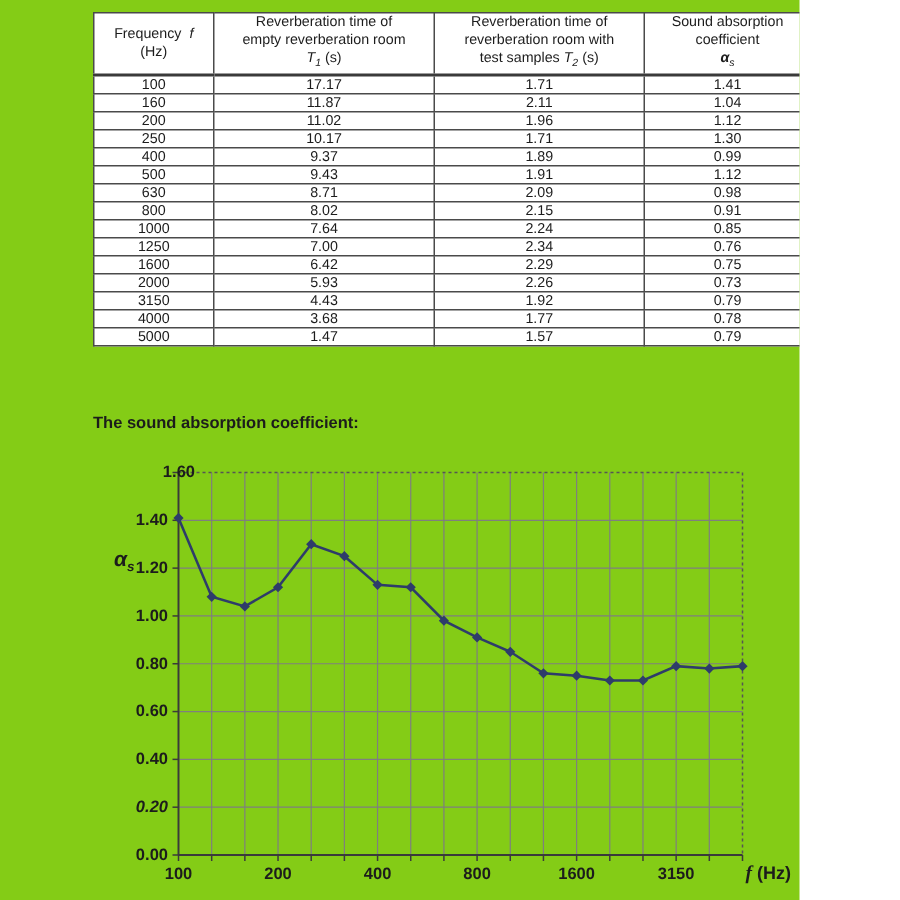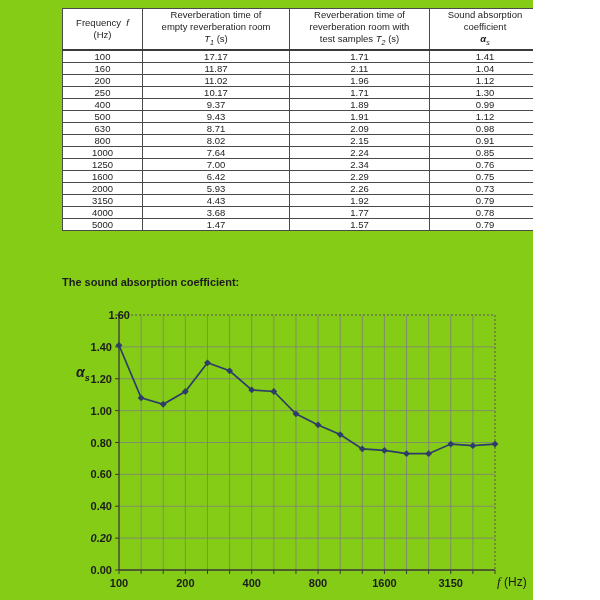--- a/index.html
+++ b/index.html
@@ -41,21 +41,21 @@
     position:absolute; width:50px; text-align:center;
     font-size:11px; font-weight:bold; color:#1c1c1c;
   }
   .ylab{
     position:absolute; left:76px; top:324px;
     font-size:14px; font-weight:bold; font-style:italic; color:#1c1c1c;margin-top:40px;
   }
   .ylab sub{ font-size:9px; }
   .xlab{
     position:absolute; left:497px; top:574px;
-    font-size:12px; font-weight:normal; color:#1c1c1c;text-align:center;
+    font-size:12px; font-weight:bold; color:#1c1c1c;text-align:center;
   }
   .xlab i{ font-family:"Liberation Serif", serif; font-size:13px; }
 </style>
 </head>
 <body>
 
 <div class="page">
 
   <table class="data-table">
     <colgroup>

